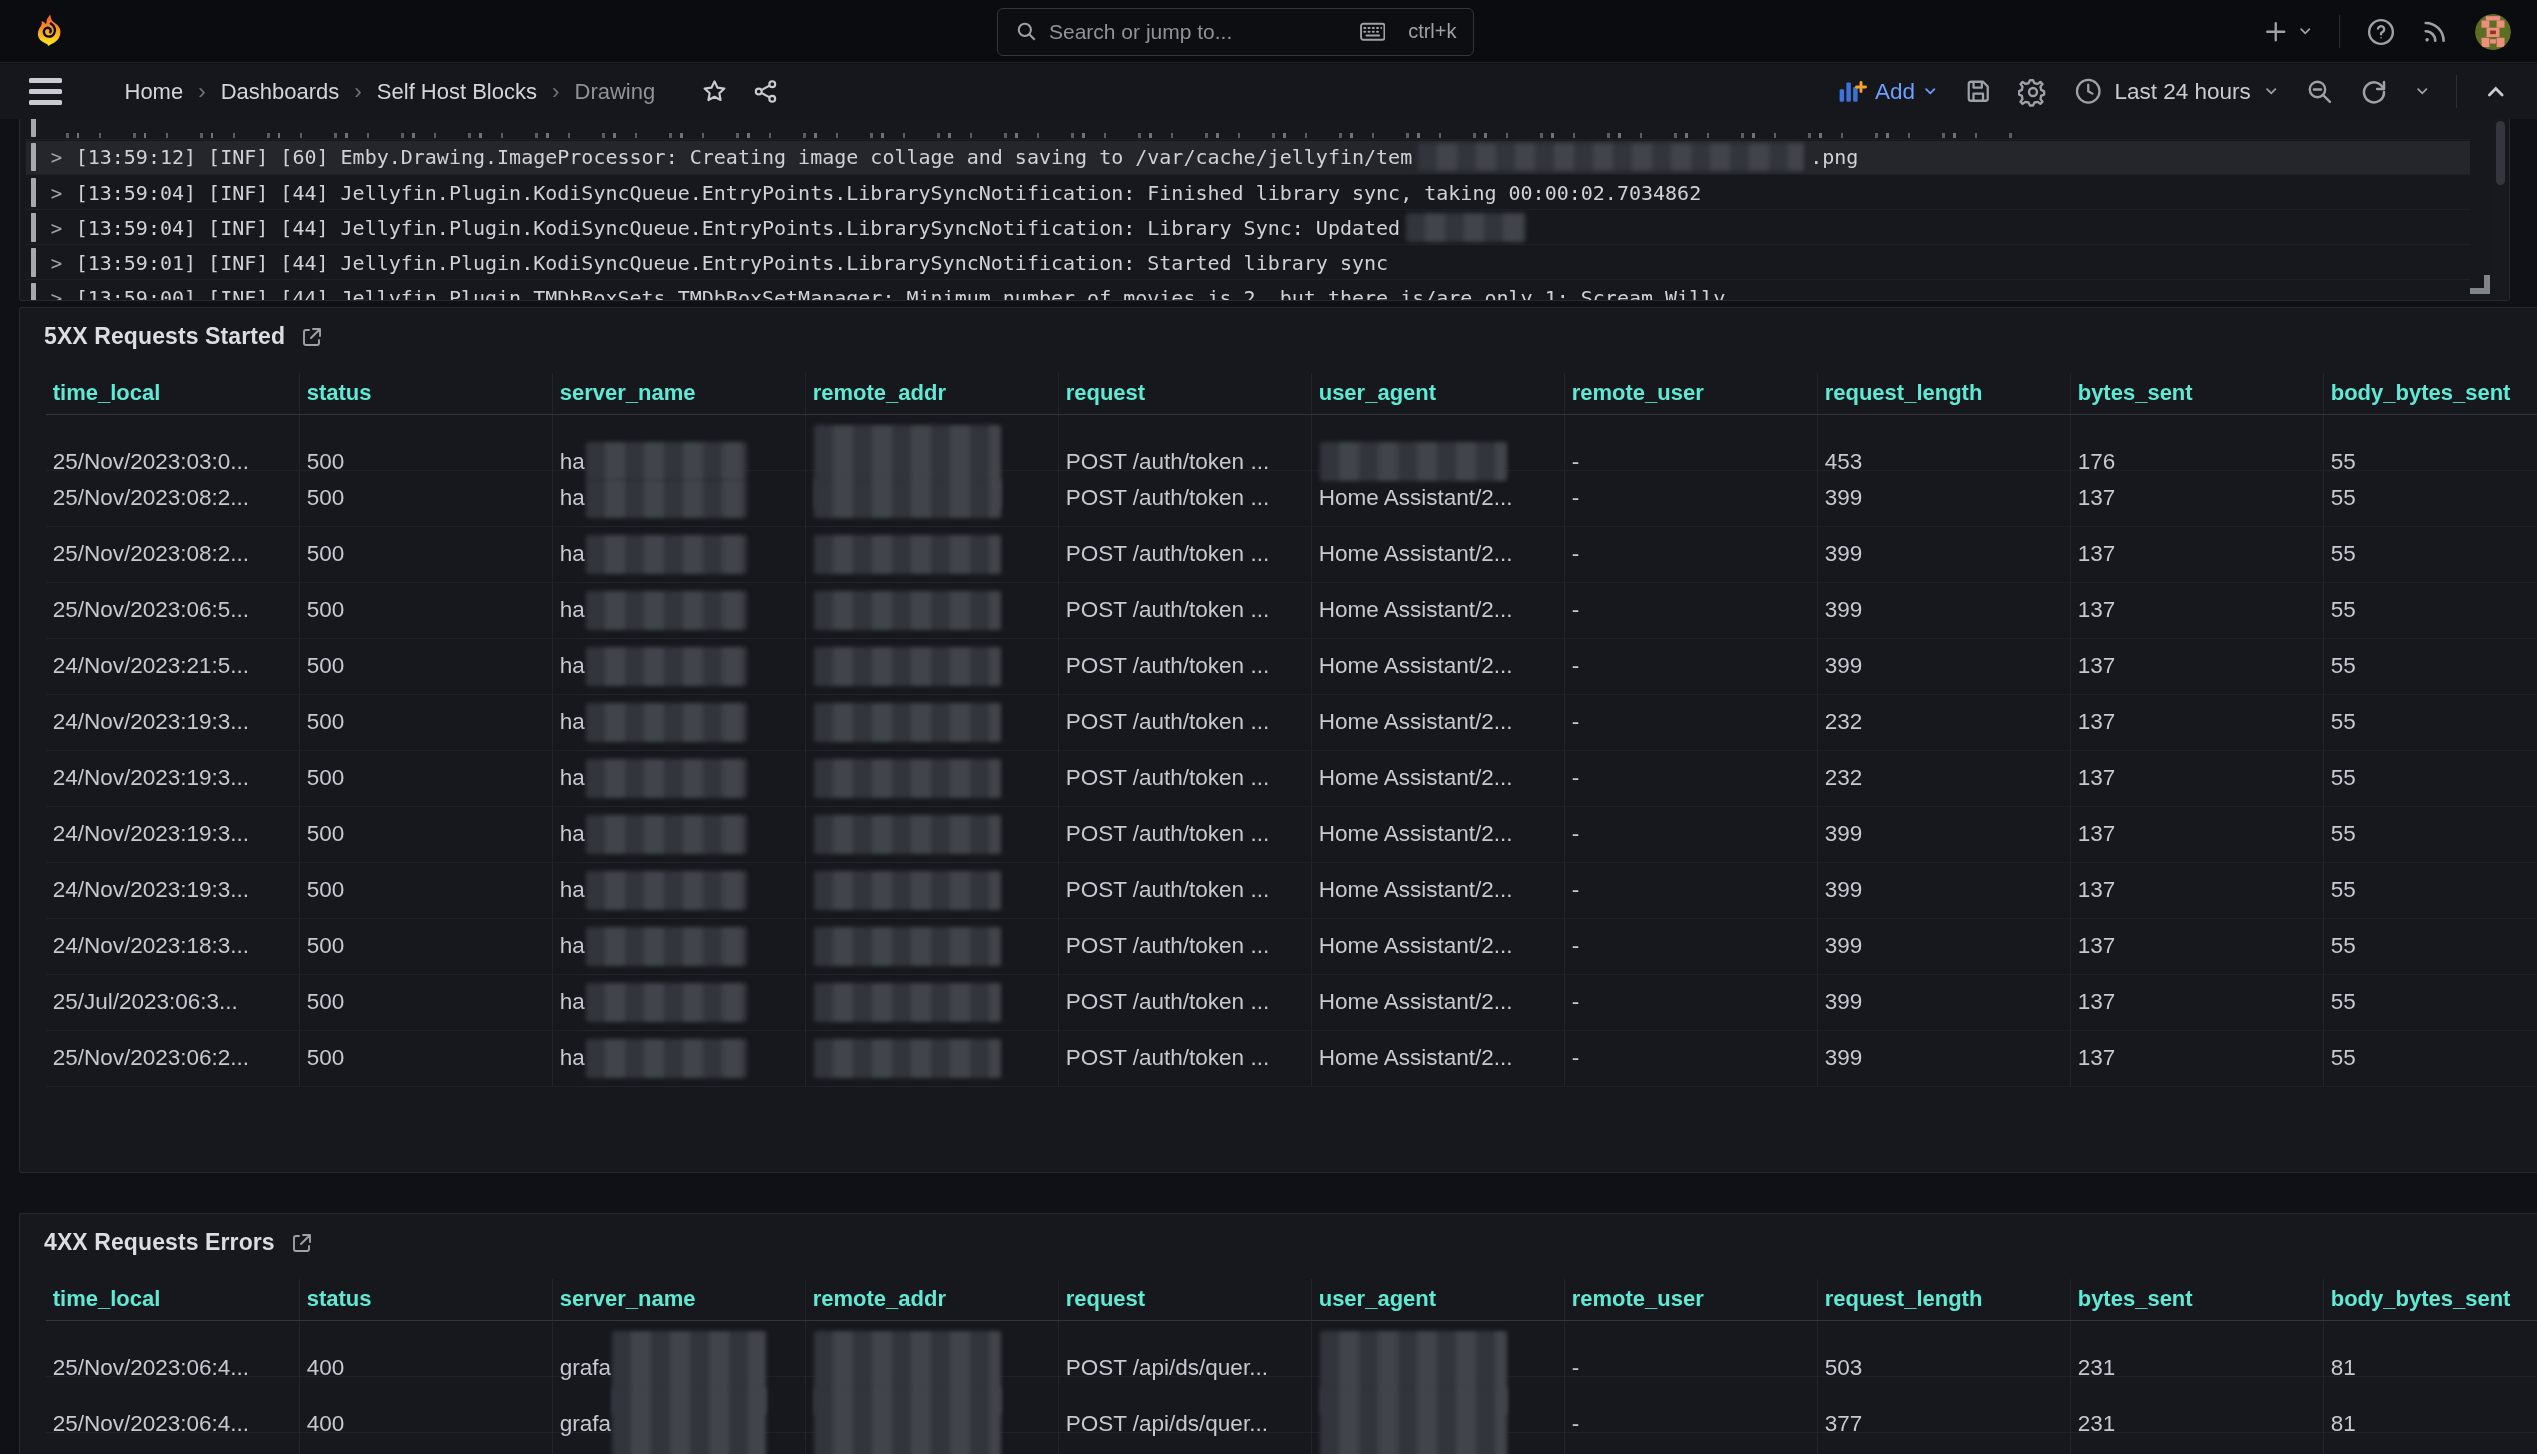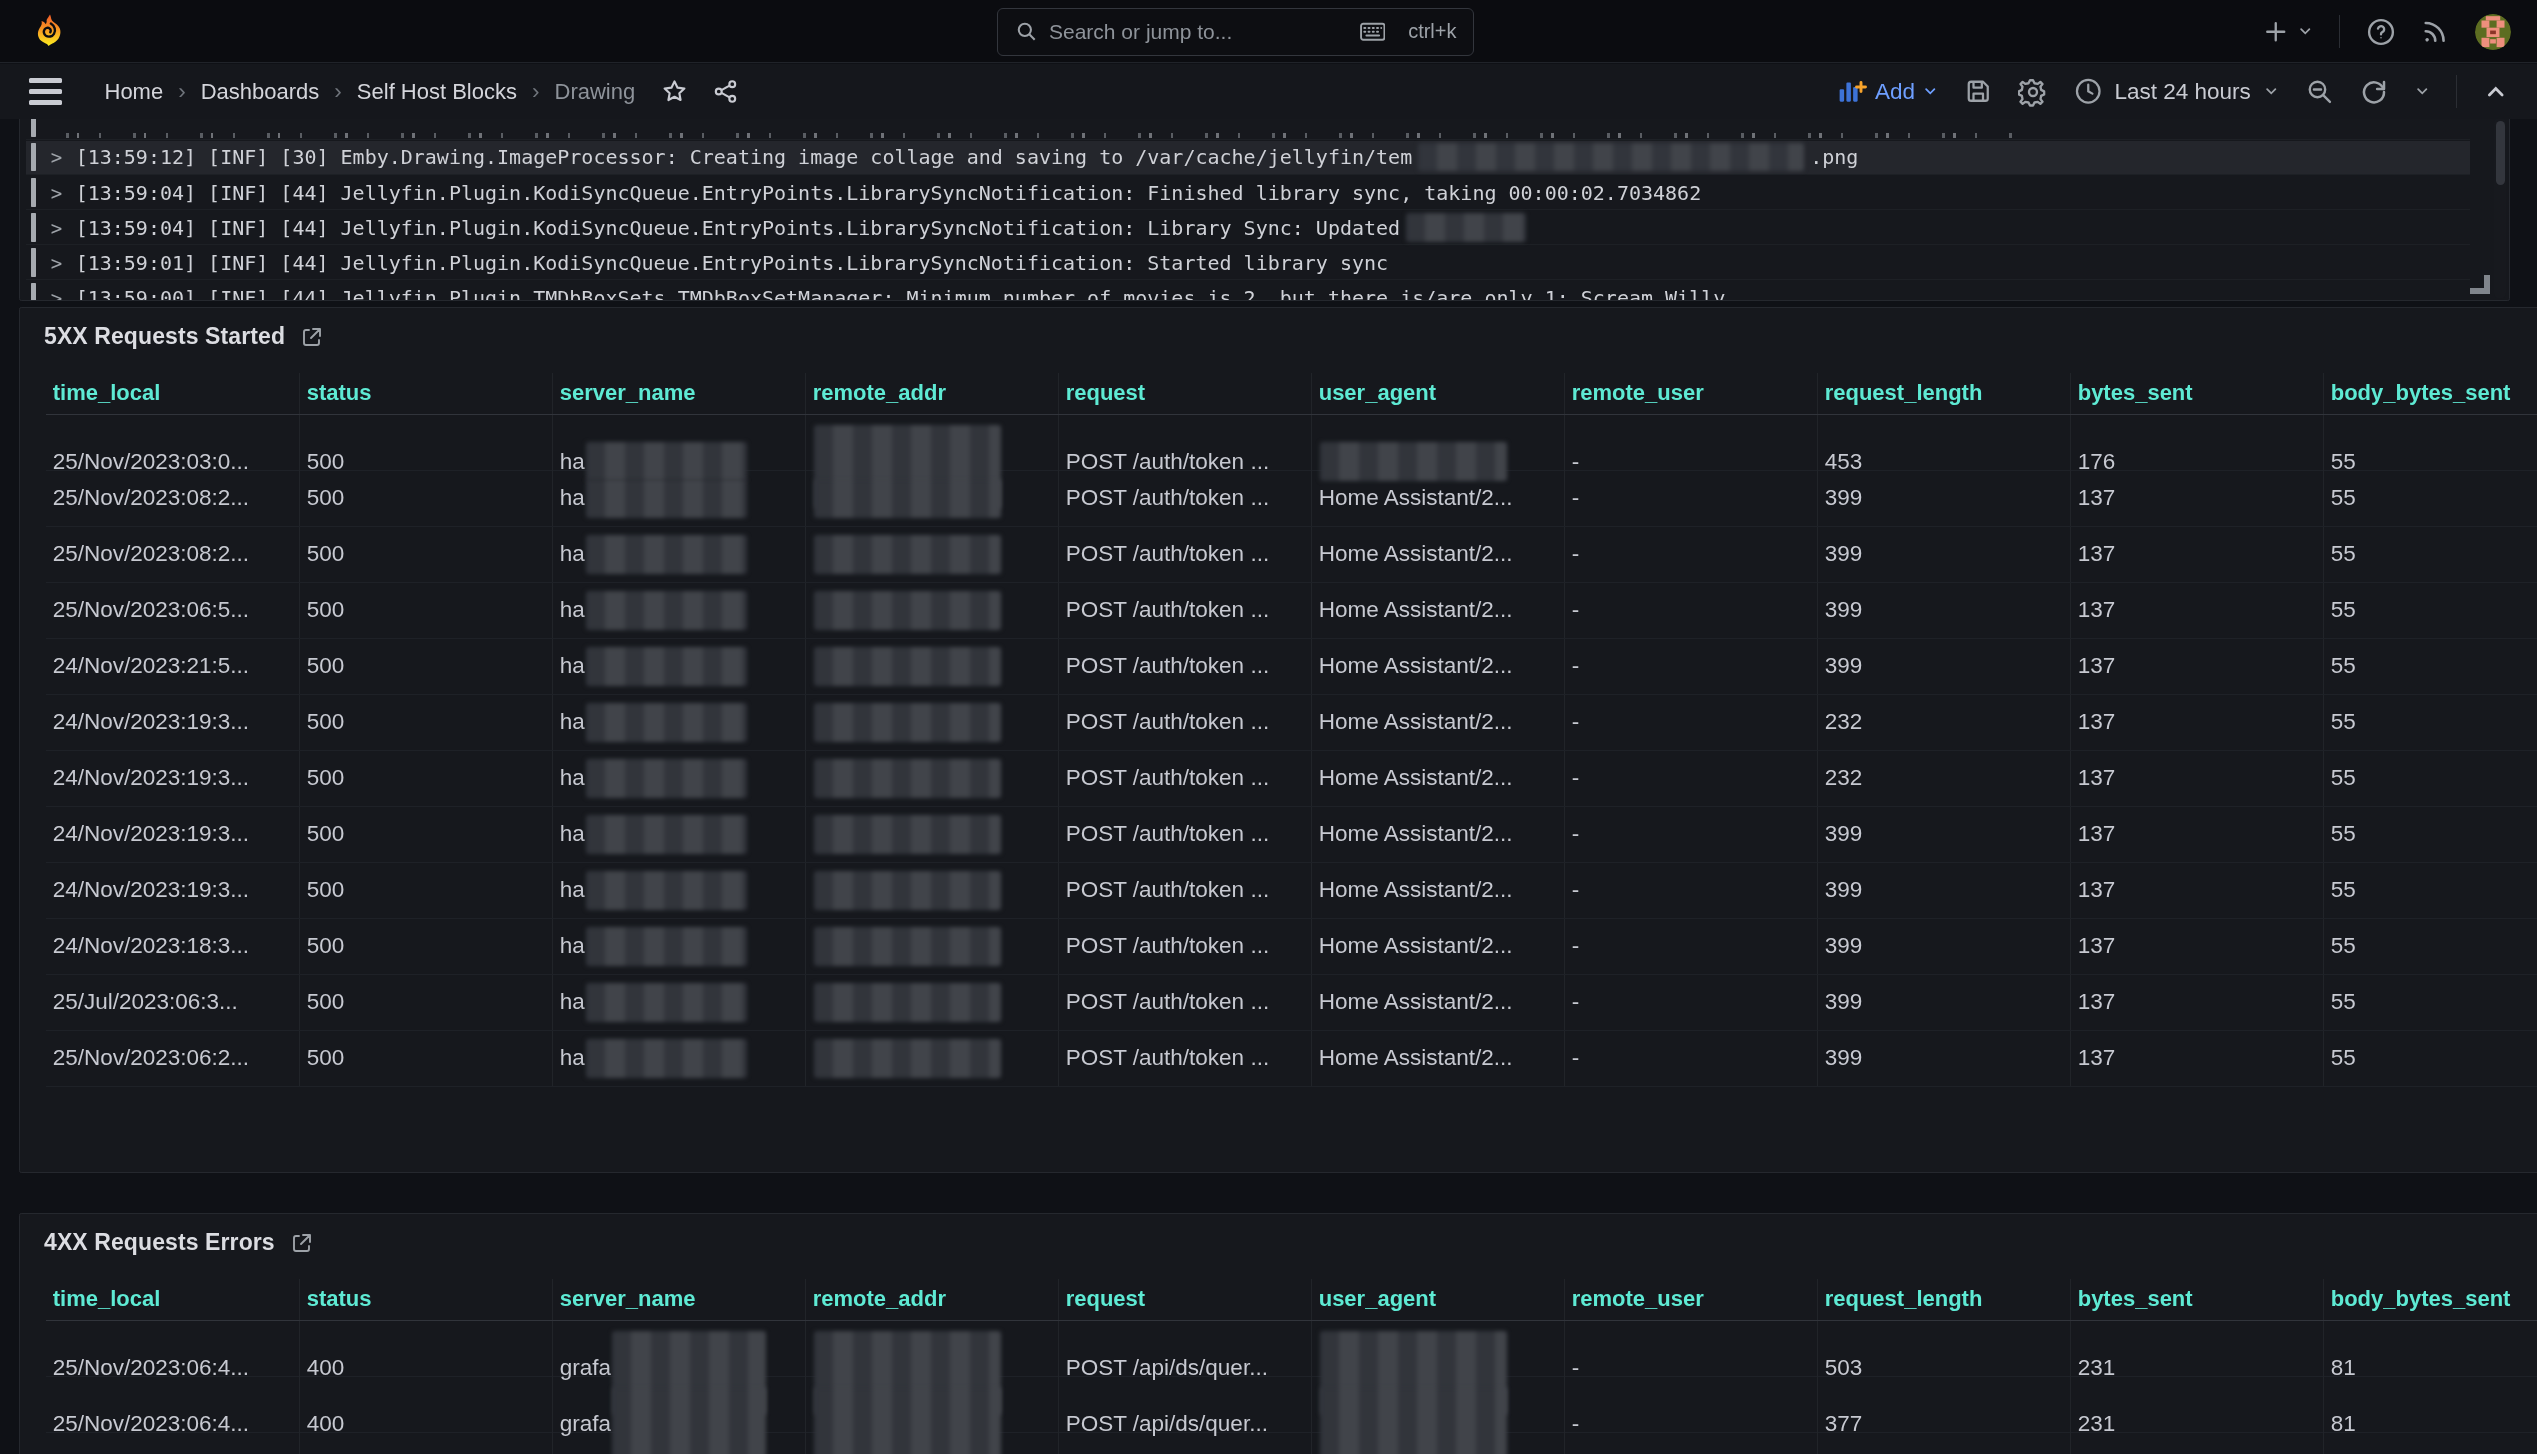--- a/index.html
+++ b/index.html
@@ -18,21 +18,21 @@
   .search{position:absolute; left:997px; top:7.5px; width:477px; height:48px; background:#0d0e12; border:0.7px solid #33363d; border-radius:6px; display:flex; align-items:center; padding:0 16.5px; cursor:text;}
   .search svg{flex:none;}
   .search .ph{margin-left:12px; font-size:21px; color:var(--muted); flex:1 1 auto; white-space:nowrap;}
   .sk{display:flex; align-items:center; gap:23px; color:var(--icon); font-size:20px;}
   .nav-right{position:absolute; right:27px; top:0; height:63px; display:flex; align-items:center; gap:25.5px;}
   .vdiv{width:0.7px; height:33px; background:#2b2e34;}
   .iconbtn{display:flex; align-items:center; justify-content:center; cursor:pointer;}
   .avatar{width:36px; height:36px; border-radius:50%; overflow:hidden;}
 
   
-  .toolbar{position:absolute; top:64px; left:0; width:100%; height:55px; background:var(--bar); z-index:29; display:flex; align-items:center;}
+  .toolbar{position:absolute; top:64px; left:0; width:100%; height:55px; background:var(--bar); z-index:29; display:flex; align-items:center;gap:20px;}
   .hamburger{margin-left:28.5px; width:33px; display:flex; flex-direction:column; gap:6.7px; cursor:pointer;}
   .hamburger i{display:block; height:4.5px; background:#c9cbd2; border-radius:1.5px;}
   .bc{display:flex; align-items:center; margin-left:43px; gap:15px; font-size:22px;}
   .bc-item{color:#d4d5db; cursor:pointer; white-space:nowrap;}
   .bc-item.muted{color:var(--muted); cursor:default;}
   .bc-sep{color:#6f747b; font-size:22.5px;}
   .bc-icons{display:flex; align-items:center; gap:24px; margin-left:25.5px;}
   .tb-right{position:absolute; right:0; top:0; height:55px; display:flex; align-items:center; gap:25.5px; padding-right:30px;}
   .addbtn{display:flex; align-items:center; gap:7.5px; cursor:pointer;}
   .addbtn .lbl{color:var(--blue); font-size:22.5px; font-weight:500;}
@@ -256,21 +256,21 @@
 <div class="panel logpanel">
   <div>
       <div class="logrow" style="top: -9px;">
         <span class="lbar"></span>
         <span class="sliver-marks"></span>
       </div>
       <div class="logrow hl" style="top: 25.5px;">
         <span class="lbar"></span>
         <span class="lchev">&gt;</span>
         <span class="ltext">
-          <span>[13:59:12] [INF] [30] Emby.Drawing.ImageProcessor: Creating image collage and saving to /var/cache/jellyfin/tem</span>
+          <span>[13:59:12] [INF] [60] Emby.Drawing.ImageProcessor: Creating image collage and saving to /var/cache/jellyfin/tem</span>
           <span class="redact" style="width: 386px;"></span>
           <span>.png</span>
         </span>
       </div>
       <div class="logrow" style="top: 61px;">
         <span class="lbar"></span>
         <span class="lchev">&gt;</span>
         <span class="ltext">
           <span>[13:59:04] [INF] [44] Jellyfin.Plugin.KodiSyncQueue.EntryPoints.LibrarySyncNotification: Finished library sync, taking 00:00:02.7034862</span>
         </span>

